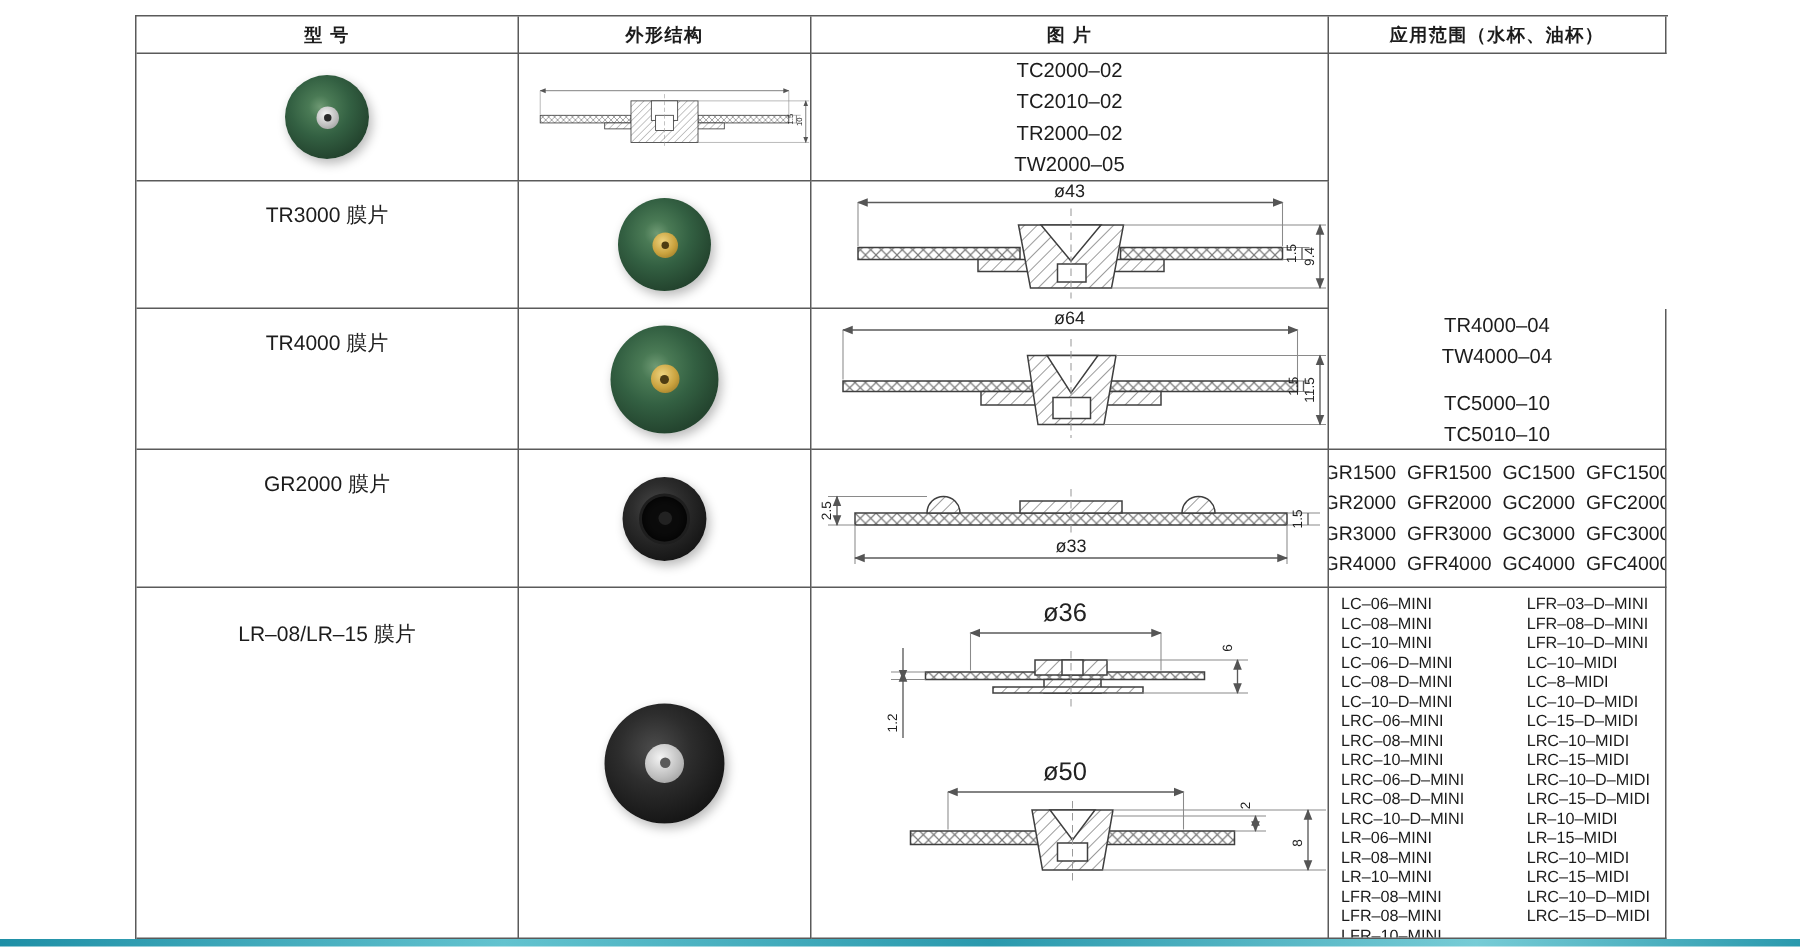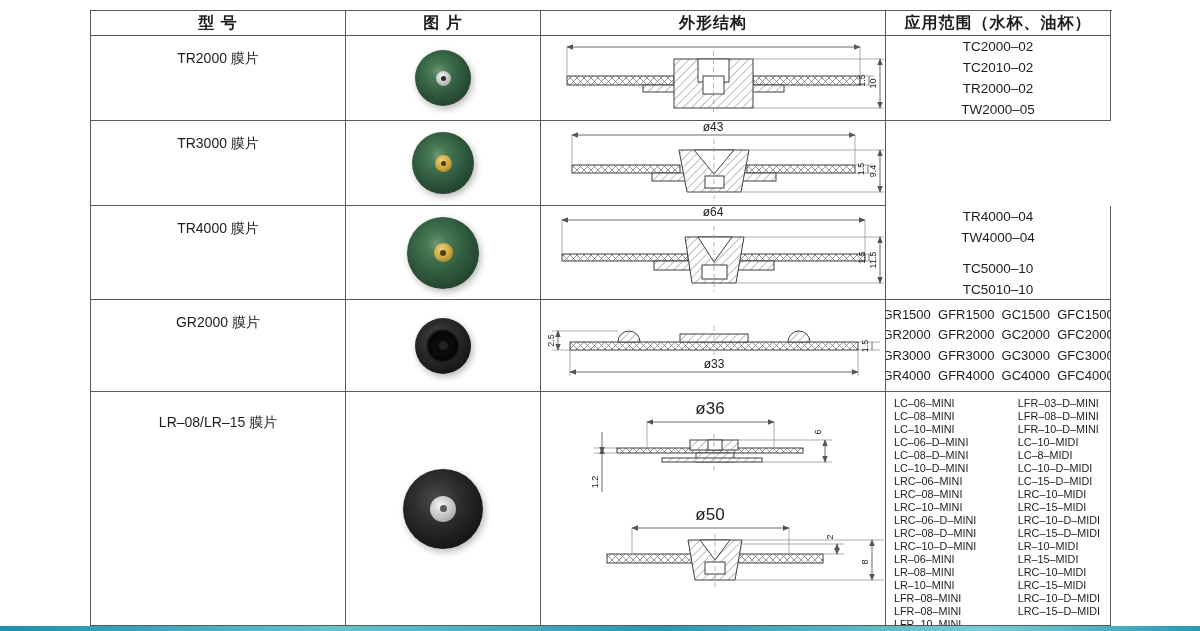--- a/index.html
+++ b/index.html
@@ -6,21 +6,21 @@
   body{
     width:1200px;height:631px;position:relative;overflow:hidden;
     background:#ffffff;color:#1c1c1c;
     font-family:"Liberation Sans","DejaVu Sans",sans-serif;
   }
   .tbl{position:absolute;left:90px;top:10px;width:1021px;
        border-top:1px solid #5a5a5a;border-left:1px solid #5a5a5a;background:#fff}
   .trow{display:grid;grid-template-columns:255px 195px 345px 225px}
   .cell{border-right:1px solid #5a5a5a;border-bottom:1px solid #5a5a5a;box-sizing:border-box;
         display:flex;align-items:center;justify-content:center;overflow:hidden;position:relative}
-  .hcell{font-size:16px;font-weight:bold;letter-spacing:1px}
+  .hcell{font-size:12px;font-weight:bold;letter-spacing:1px}
   .model-cell{align-items:flex-start;padding-top:14px;font-size:14px}
   .model-cell.deep{padding-top:22px}
   .apps{flex-direction:column;font-size:13.5px;line-height:21px}
   .apps-cols{gap:10px}
   .apps-col{display:flex;flex-direction:column;align-items:center}
   .apps-lines{flex-direction:column;font-size:13px;line-height:20.5px}
   .r5-apps{align-items:flex-start;justify-content:space-between;padding:5px 10px 0 8px}
   .r5col{font-size:10.8px;line-height:13px}
   .app-line{white-space:pre}
   
@@ -62,27 +62,26 @@
     <marker id="arr" viewBox="0 0 10 10" refX="9" refY="5" markerWidth="8" markerHeight="8" orient="auto-start-reverse">
       <path d="M0,1 L10,5 L0,9 z" fill="#555"></path>
     </marker>
   </defs>
 </svg>
 
 <div class="tbl">
 
   <div class="trow" style="height:25px">
     <div class="cell hcell">型 号</div>
+    <div class="cell hcell">外形结构</div>
     <div class="cell hcell">图 片</div>
-    <div class="cell hcell">外形结构</div>
     <div class="cell hcell">应用范围（水杯、油杯）</div>
   </div>
 
   <div class="trow" style="height:85px">
-    <div class="cell model-cell">TR2000 膜片</div>
     <div class="cell">
       <div class="disc green" style="width:56px;height:56px">
         <div class="ctr silver" style="width:15px;height:15px">
           <div class="hole" style="width:5px;height:5px"></div>
         </div>
       </div>
     </div>
     <div class="cell">
       <svg viewBox="0 0 343 84" width="343" height="84">
         <line class="dim" x1="25" y1="11" x2="318" y2="11" marker-start="url(#arr)" marker-end="url(#arr)"></line>

